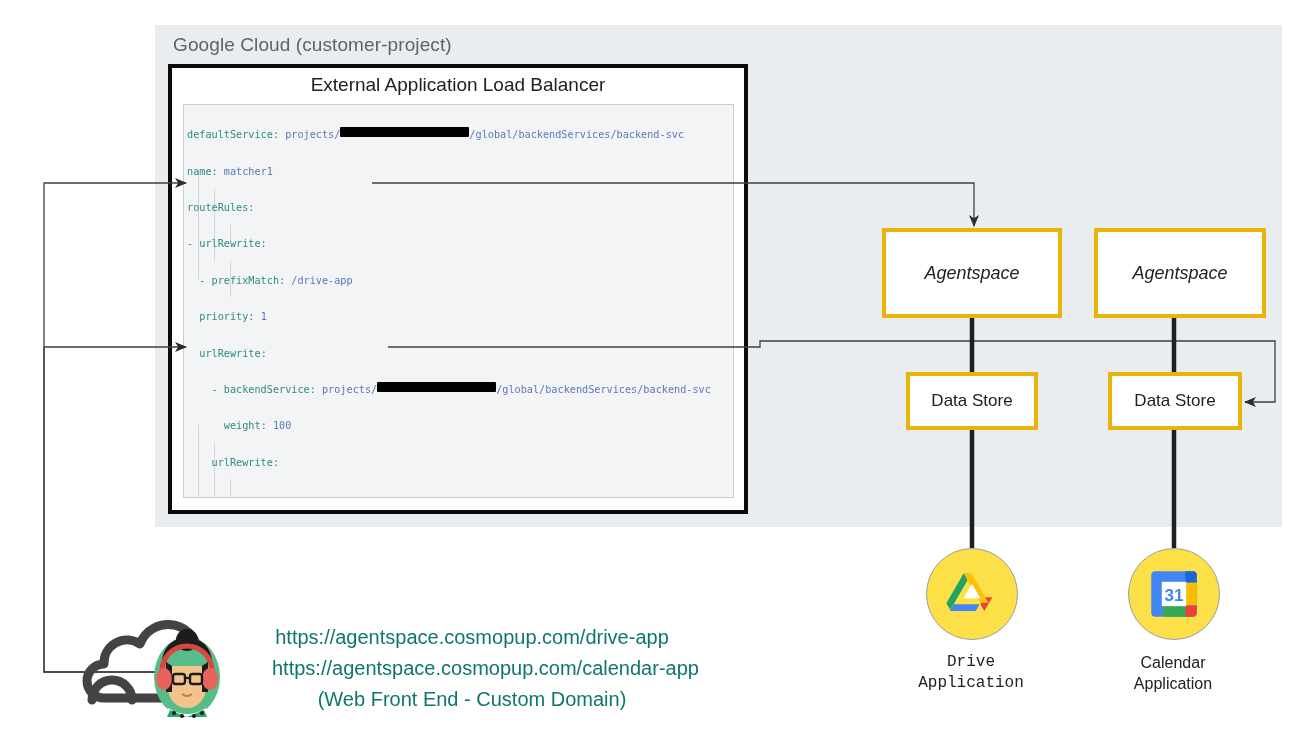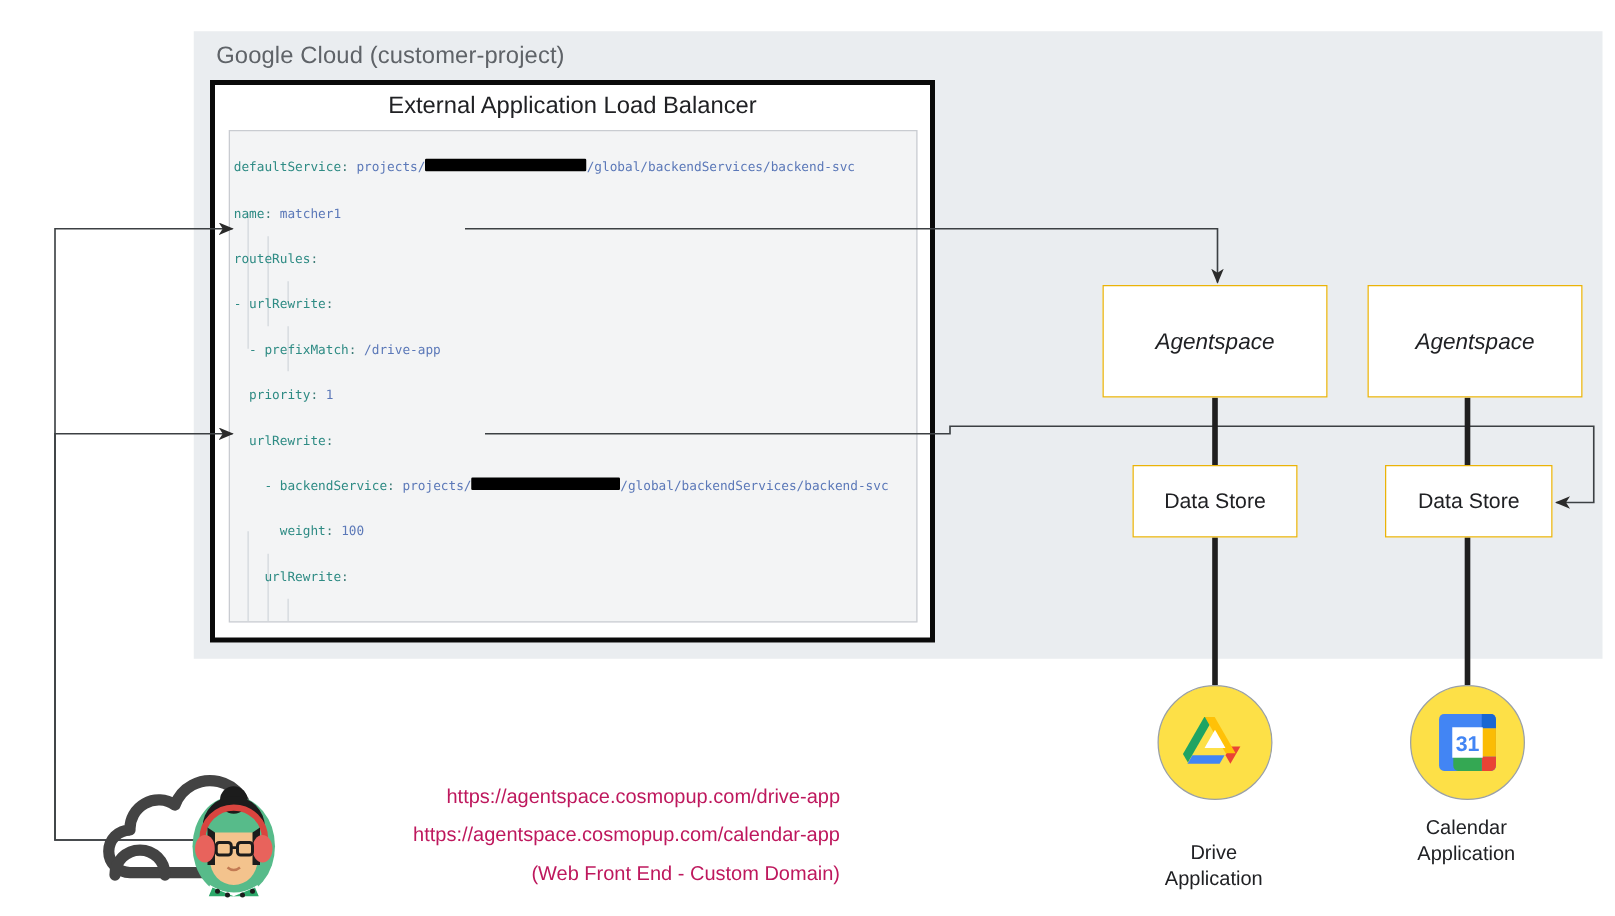--- a/index.html
+++ b/index.html
@@ -55,21 +55,21 @@
     display:inline-block; background:#000; color:transparent;
     height:10px; vertical-align:-1px; border-radius:1px;
   }
   
   .guide{
     position:absolute; width:1px; background:#D2D6DB;
   }
 
   
   .nodebox{
-    position:absolute; background:#ffffff; border:1px solid #eab308;
+    position:absolute; background:#ffffff; border:4px solid #eab308;
     box-sizing:border-box; display:flex; align-items:center; justify-content:center;
     font-size:17px; color:#202124;
   }
   .nodebox.italic{ font-style:italic; font-size:18px; }
 
   
   #wires{ position:absolute; left:0; top:0; width:1292px; height:733px; pointer-events:none; }
 
   
   .applabel{
@@ -78,21 +78,21 @@
   }
   .circle-icon{
     position:absolute; width:92px; height:92px; border-radius:50%;
     background:#fde047; border:1px solid #9AA0A6; box-sizing:border-box;
     display:flex; align-items:center; justify-content:center;
   }
 
   
   #url-block{
     position:absolute; left:272px; top:622px; width:400px;
-    text-align:right; font-size:16px; color:#be185d; line-height:31px;
+    text-align:center; font-size:20px; color:#0f766e; line-height:31px;
   }
   #url-block .line{ display:block; white-space:nowrap; }
 
   
   #user-art{ position:absolute; left:70px; top:616px; width:170px; height:105px; }
 </style>
 </head>
 <body>
 
 <div class="stage">
@@ -175,21 +175,21 @@
   <div class="circle-icon" style="left:926px; top:548px;">
     <svg width="52" height="46" viewBox="0 0 87 76">
       <path d="M6.6 66.5 L13.2 55 L56.3 55 L49.7 66.5 Z" fill="#4285F4"></path>
       <path d="M57.5 55 L64.1 66.5 L77.5 43.3 L64.3 43.3 Z" fill="#EA4335"></path>
       <path d="M29.1 4 L0.6 53.4 L7.2 64.9 L42.3 4 Z" fill="#1FA463"></path>
       <path d="M29.9 4 L57.8 52.5 L71 52.5 L43.1 4 Z" fill="#FFC107"></path>
       <path d="M43.5 21 L57.5 45.3 L29.5 45.3 Z" fill="#ffffff"></path>
       <path d="M13.2 55 L19.9 43.3 L64.3 43.3 L57.6 55 Z" fill="#4285F4" opacity="0"></path>
     </svg>
   </div>
-  <div class="applabel" style="left:896px; top:672px; width:150px;">Drive
+  <div class="applabel" style="left:896px; top:652px; width:150px;font-family:Liberation Mono, monospace;">Drive
 Application</div>
 
   <div class="circle-icon" style="left:1128px; top:548px;">
     <svg width="52" height="52" viewBox="0 0 64 64">
       <rect x="4" y="4" width="56" height="56" rx="5" fill="#4285F4"></rect>
       <path d="M46 4 H55 A5 5 0 0 1 60 9 V18 H46 Z" fill="#1967D2"></path>
       <rect x="46" y="18" width="14" height="28" fill="#FBBC04"></rect>
       <path d="M46 46 H60 V55 A5 5 0 0 1 55 60 H46 Z" fill="#EA4335"></path>
       <path d="M18 46 H46 V60 H23 A5 5 0 0 1 18 55 Z" fill="#34A853"></path>
       <rect x="17" y="17" width="30" height="30" fill="#ffffff"></rect>

